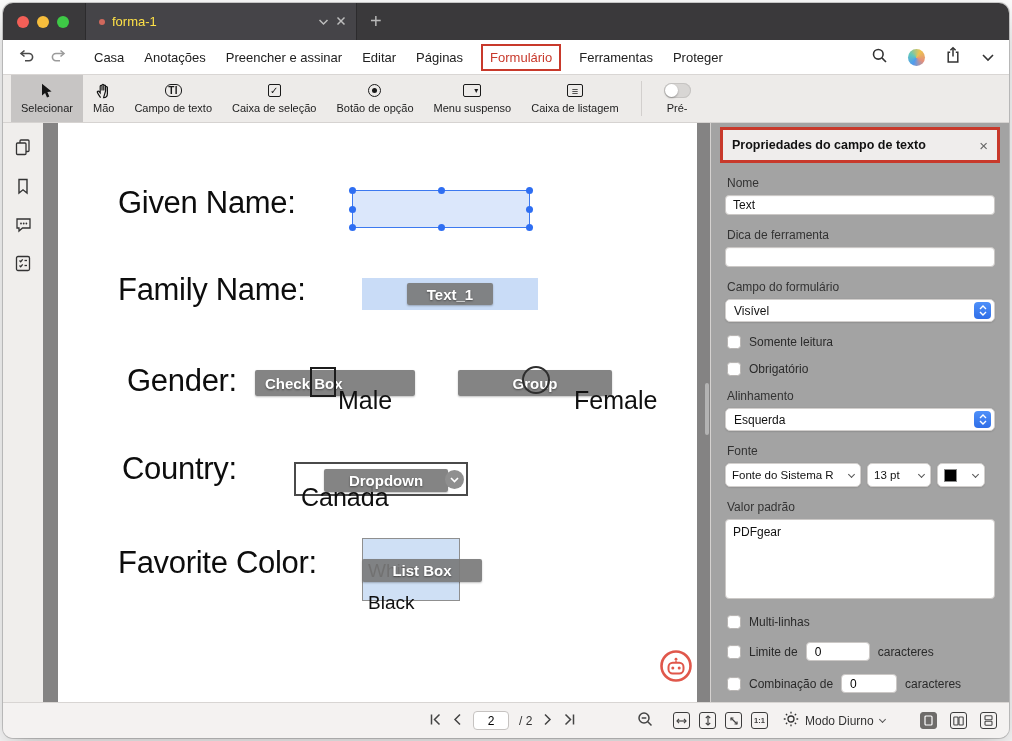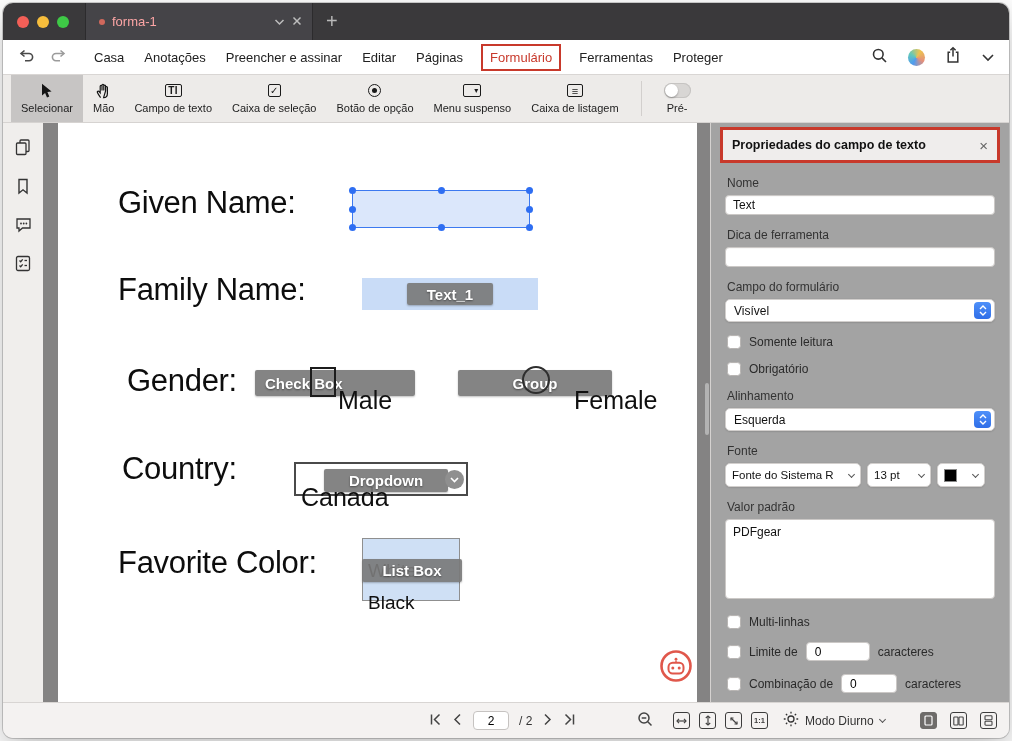--- a/index.html
+++ b/index.html
@@ -8,23 +8,23 @@
 
   .window { position:absolute; left:3px; top:3px; width:1006px; height:735px; border-radius:10px;
     overflow:hidden; background:#efedec; display:flex; flex-direction:column;
     box-shadow:0 0 0 1px rgba(0,0,0,.18), 0 12px 34px rgba(0,0,0,.25); }
 
   
   .titlebar { height:37px; background:#3a393b; display:flex; align-items:center; flex:0 0 auto; }
   .lights { display:flex; gap:8px; padding:0 16px 0 14px; }
   .light { width:12px; height:12px; border-radius:50%; display:inline-block; }
   .light.red{background:#f35f57;} .light.yellow{background:#f6bd3c;} .light.green{background:#3ec946;}
-  .tab { width:228px; height:37px; display:flex; align-items:center; gap:7px; padding:0 10px 0 13px;
+  .tab { width:272px; height:37px; display:flex; align-items:center; gap:7px; padding:0 10px 0 13px;
     background:#454448; border-left:1px solid #2c2b2d; border-right:1px solid #2c2b2d;
-    color:#fca5a5; font-size:13px; }
+    color:#fde047; font-size:13px; }
   .tab-dot { width:6px; height:6px; border-radius:50%; background:#d0685c; flex:0 0 auto; }
   .tab-title { flex:1; white-space:nowrap; overflow:hidden; }
   .newtab { color:#b9b9b9; font-size:20px; font-weight:300; padding:0 13px; }
 
   
   .menubar { height:35px; background:#ffffff; border-bottom:1px solid #d9d6d4; display:flex;
     align-items:center; padding:0 14px; flex:0 0 auto; }
   .undo-redo { display:flex; gap:13px; margin-right:24px; align-items:center; }
   .menu-items { display:flex; align-items:center; gap:16px; font-size:13px; color:#212121; }
   .menu-item { white-space:nowrap; padding:4px 2px; }
@@ -36,21 +36,21 @@
   
   .toolbar { height:48px; background:#edebe9; border-bottom:1px solid #d6d3d1; display:flex;
     align-items:stretch; padding:0 8px; flex:0 0 auto; }
   .tool { display:flex; flex-direction:column; align-items:center; justify-content:center; gap:4px;
     padding:0 10px; font-size:11px; color:#1d1d1d; white-space:nowrap; }
   .tool .ticon { height:15px; display:flex; align-items:center; justify-content:center; }
   .tool.selected { background:#c7c5c4; }
   .tdivider { width:1px; background:#d2cfcd; margin:6px 12px; }
   .ibox { border:1.4px solid #1a1a1a; border-radius:2px; display:inline-flex; align-items:center;
     justify-content:center; color:#1a1a1a; }
-  .i-ti { width:17px; height:13px; font-size:10px; font-weight:700; letter-spacing:.5px; }
+  .i-ti { width:17px; height:13px; font-size:10px; font-weight:700; letter-spacing:.5px;border-radius:6px; }
   .i-cbx { width:13px; height:13px; font-size:10px; }
   .i-radio { width:13px; height:13px; border:1.4px solid #1a1a1a; border-radius:50%;
     display:inline-flex; align-items:center; justify-content:center; }
   .i-radio i { width:5px; height:5px; background:#1a1a1a; border-radius:50%; }
   .i-dd { width:18px; height:13px; font-size:8px; justify-content:flex-end; padding-right:2px; }
   .i-lbx { width:16px; height:13px; font-size:11px; }
   .toggle { width:27px; height:15px; border-radius:8px; background:#d8d6d4; position:relative;
     box-shadow:inset 0 0 0 1px #c6c4c2; }
   .toggle i { position:absolute; left:1px; top:1px; width:13px; height:13px; border-radius:50%;
     background:#fff; box-shadow:0 1px 2px rgba(0,0,0,.3); }
@@ -318,21 +318,21 @@
       <div class="dd-widget">
           <svg width="9" height="6" viewBox="0 0 9 6" fill="none" stroke="#ffffff" stroke-width="1.6">
             <path d="M1 1 L4.5 4.5 L8 1"></path>
           </svg>
         </div>
 
       <div class="doc-label" style="left:75px; top:422px;">Favorite Color:</div>
       <div class="listbox-field"></div>
       <div class="doc-text" style="left:325px; top:419px; font-size:19px; z-index:1;">White</div>
       <div class="doc-text" style="left:325px; top:451px; font-size:19px; z-index:1;">Black</div>
-      <div class="chip" style="left:319px; top:436px; width:100px; height:23px; z-index:2;">List Box</div>
+      <div class="chip" style="left:319px; top:436px; width:120px; height:23px; z-index:2;">List Box</div>
 
       <div class="robot">
         <svg width="34" height="34" viewBox="0 0 34 34">
           <circle cx="17" cy="17" r="14.5" fill="#ffffff" stroke="#e0574b" stroke-width="2.6"></circle>
           <circle cx="17" cy="10.2" r="1.4" fill="#e0574b"></circle>
           <line x1="17" y1="11.6" x2="17" y2="13.6" stroke="#e0574b" stroke-width="1.4"></line>
           <rect x="9.5" y="13.8" width="15" height="10.6" rx="4.2" fill="none" stroke="#e0574b" stroke-width="2"></rect>
           <circle cx="13.8" cy="19" r="1.5" fill="#e0574b"></circle>
           <circle cx="20.2" cy="19" r="1.5" fill="#e0574b"></circle>
         </svg>

